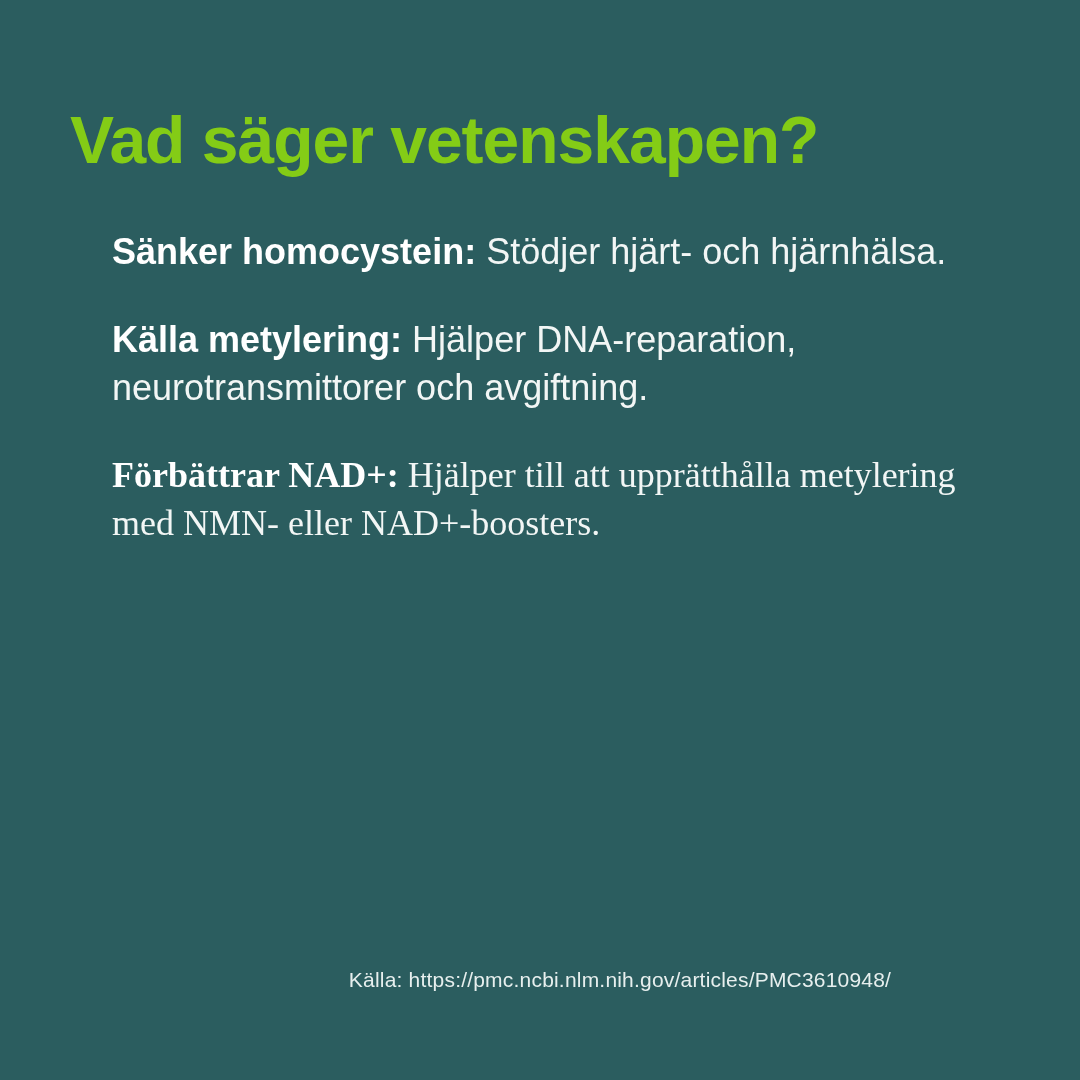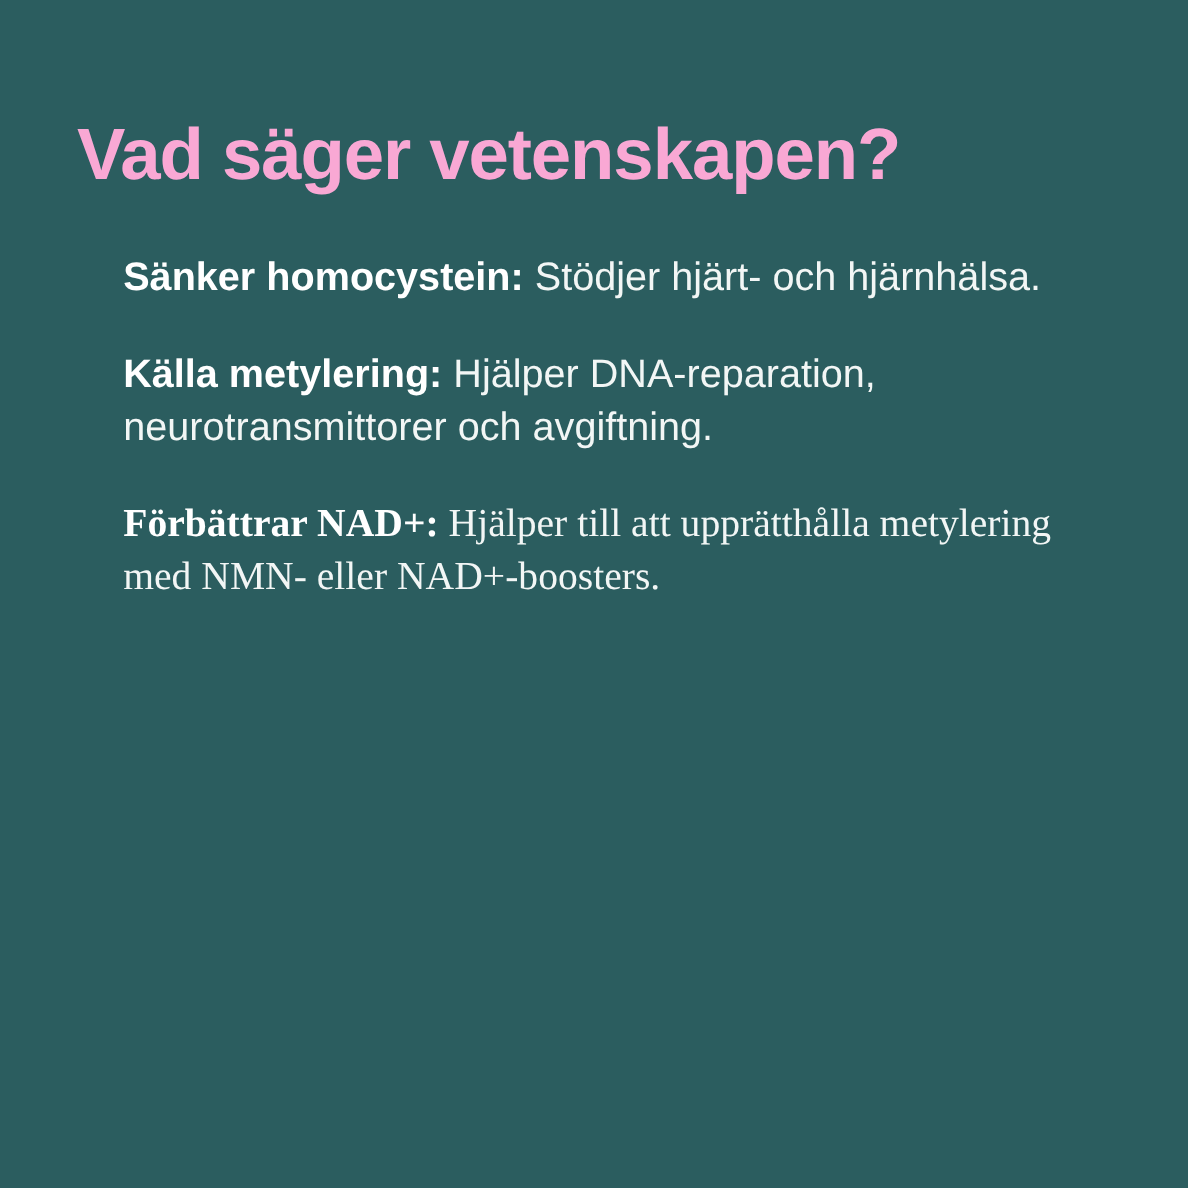--- a/index.html
+++ b/index.html
@@ -22,21 +22,21 @@
     background: #2b5d5f;
     padding: 0;
   }
   .title {
     position: absolute;
     left: 70px;
     top: 104px;
     font-size: 66px;
     font-weight: 700;
     letter-spacing: -1px;
-    color: #f9a8d4;
+    color: #84cc16;
     line-height: 1.1;
     white-space: nowrap;
   }
   .points {
     position: absolute;
     left: 112px;
     top: 228px;
     width: 860px;
   }
   .point {
@@ -80,14 +80,15 @@
     <div class="point">
       <span class="lead">Källa metylering:</span><span> Hjälper DNA-reparation, neurotransmittorer och avgiftning.</span>
     </div>
 
     <div class="point">
       <span class="lead">Förbättrar NAD+:</span><span> Hjälper till att upprätthålla metylering med NMN- eller NAD+-boosters.</span>
     </div>
 
   </div>
 
+  <div class="source">Källa: https://pmc.ncbi.nlm.nih.gov/articles/PMC3610948/</div>
 
 </div>
 
 </body></html>

